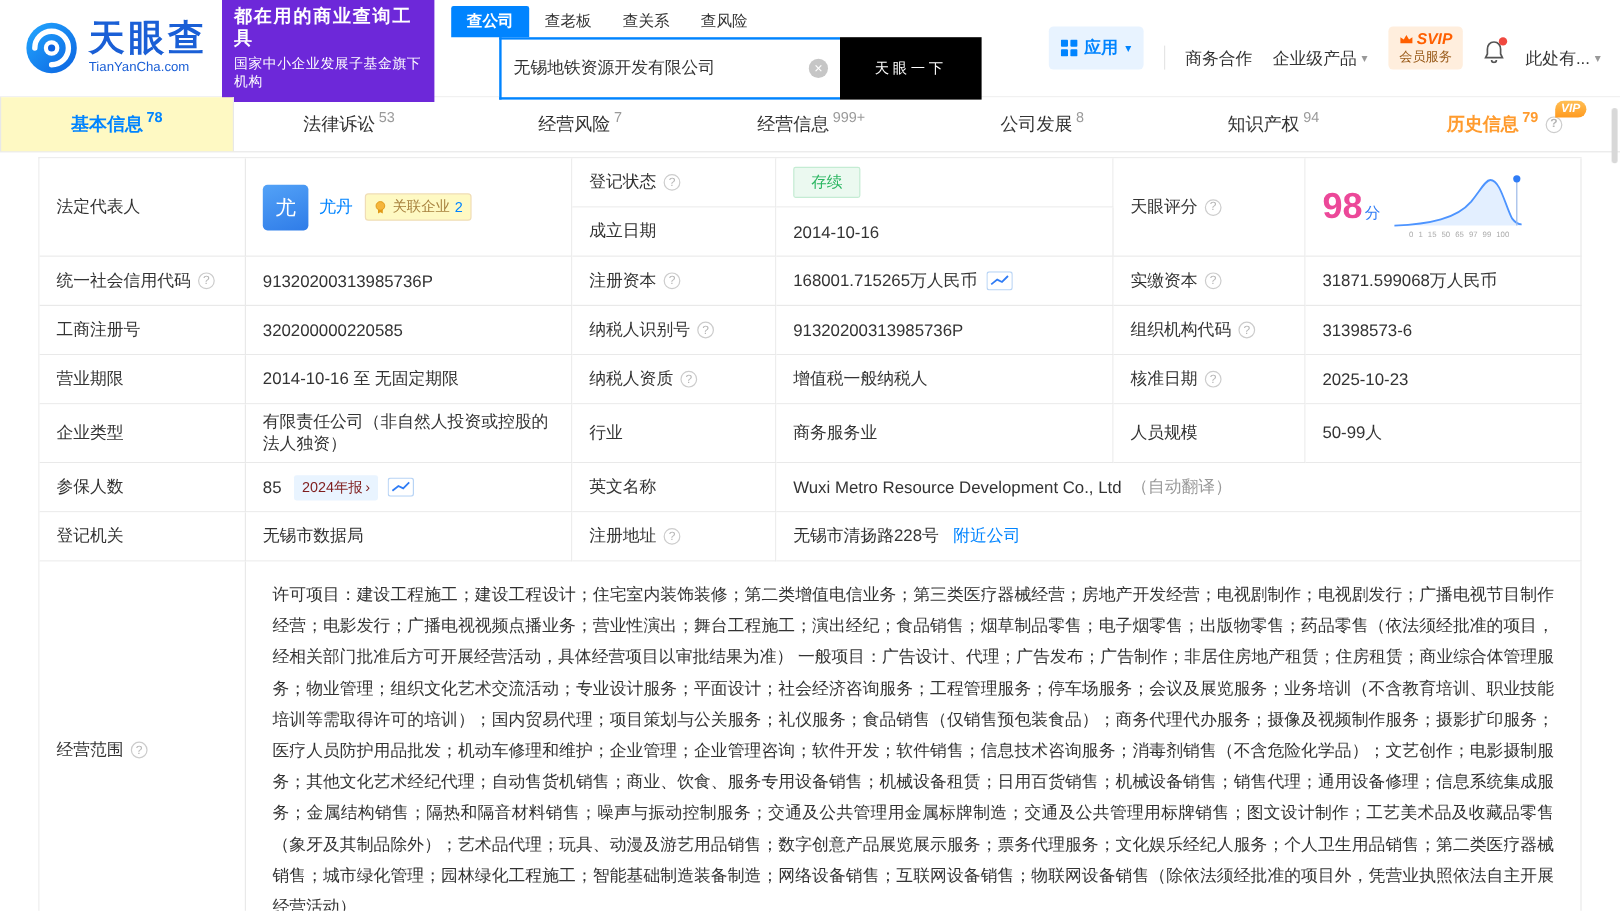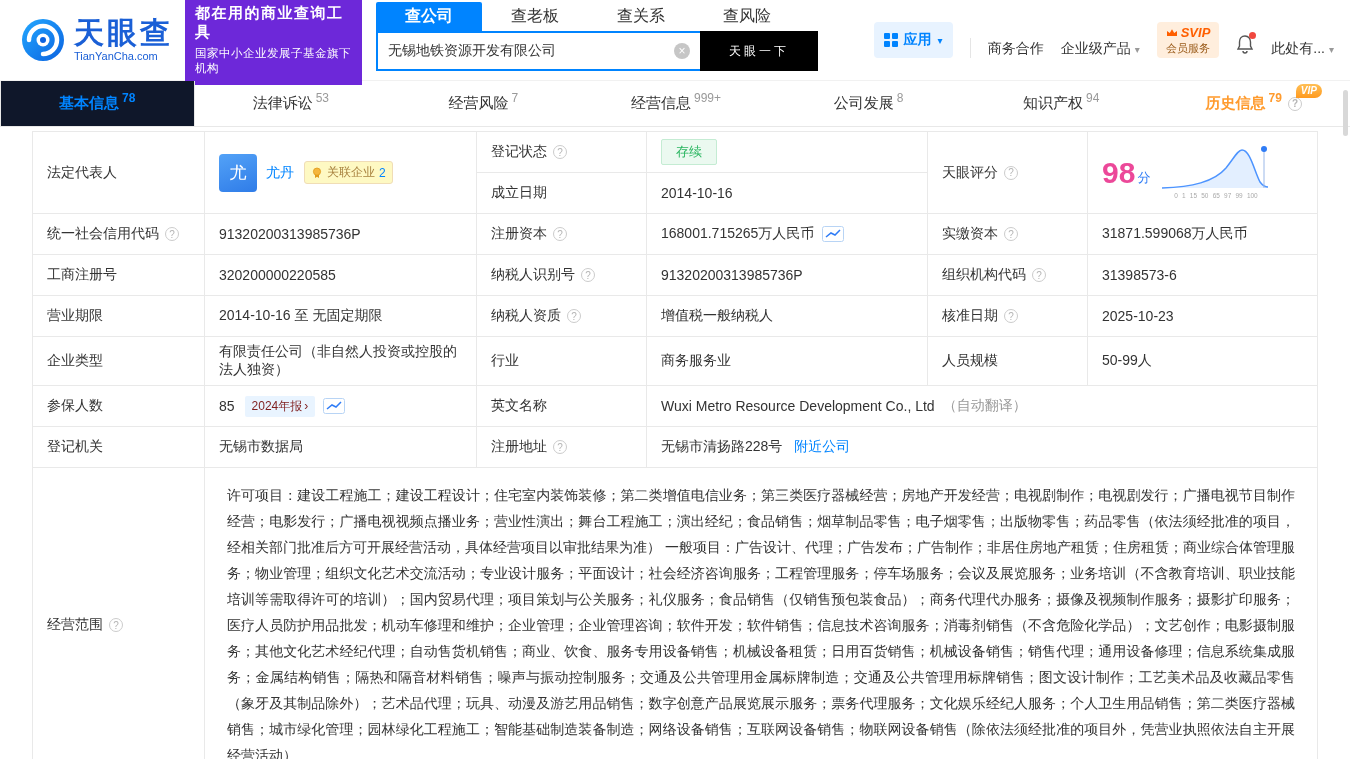--- a/index.html
+++ b/index.html
@@ -10,23 +10,23 @@
   .header { height:80px; display:flex; align-items:center; padding:0 16px 0 20px; background:#fff; }
   .logo { display:flex; align-items:center; gap:8px; cursor:pointer; }
   .logo-text .cn { font-size:30px; font-weight:bold; color:#1a5fd6; letter-spacing:3px; line-height:30px; }
   .logo-text .en { font-size:11px; color:#1a5fd6; margin-top:2px; }
   .banner { background:#6d28d9; color:#fff; margin-left:12px; padding:9px 10px; width:177px; }
   .banner .l1 { font-size:15px; font-weight:bold; letter-spacing:1.5px; }
   .banner .l2 { font-size:11.5px; margin-top:4px; letter-spacing:0.5px; }
 
   .search-wrap { margin-left:14px; align-self:flex-start; margin-top:6px; width:442px; }
   .search-tabs { display:flex; align-items:flex-end; height:25px; }
-  .search-tab { font-size:16px; padding:4px 29px; cursor:pointer; color:#333; }
+  .search-tab { font-size:13px; padding:4px 13px; cursor:pointer; color:#333; }
   .search-tab.active { background:#0084ff; color:#fff; font-weight:bold; border-radius:2px 2px 0 0; }
-  .search-row { display:flex; height:40px; }
+  .search-row { display:flex; height:52px;margin-left:40px; }
   .search-input { flex:1; border:2px solid #0084ff; border-right:none; display:flex; align-items:center; padding:0 10px; font-size:14px; background:#fff; cursor:text; }
   .search-text { flex:1; }
   .clear-btn { width:16px; height:16px; border-radius:50%; background:#c6c6c6; color:#fff; font-size:12px; line-height:16px; text-align:center; cursor:pointer; }
   .search-btn { width:118px; background:#000000; color:#fff; border:none; font-size:12px; letter-spacing:3px; cursor:pointer; font-family:inherit; }
 
   .header-right { margin-left:auto; display:flex; align-items:flex-end; gap:17px; }
   .apps-btn { background:#e8f3ff; color:#0084ff; font-size:14px; font-weight:bold; padding:9px 10px; border-radius:4px; display:flex; align-items:center; gap:6px; cursor:pointer; }
   .divider { width:1px; height:20px; background:#e5e5e5; }
   .nav-item { font-size:14px; color:#333; cursor:pointer; display:flex; align-items:center; gap:4px; white-space:nowrap; }
   .caret { font-size:10px; color:#999; }
@@ -34,21 +34,21 @@
   .vip-chip { background:#ffeedd; border-radius:4px; padding:4px 9px; text-align:center; cursor:pointer; line-height:1.1; }
   .vip-l1 { display:flex; align-items:center; gap:3px; justify-content:center; color:#ff5f00; font-weight:bold; font-style:italic; font-size:13px; }
   .vip-l2 { color:#9a5b1a; font-size:11px; margin-top:2px; }
   .bell-wrap { position:relative; cursor:pointer; }
   .bell-dot { position:absolute; top:-2px; right:-2px; width:7px; height:7px; background:#f0483f; border-radius:50%; }
 
   
   .tabbar { display:flex; height:47px; border-top:1px solid #f1f1f1; border-bottom:1px solid #e8e8e8; }
   .tab { flex:1; display:flex; align-items:center; justify-content:center; font-size:15px; color:#333; cursor:pointer; position:relative; }
   .tab .cnt { font-size:12px; color:#999; margin-left:3px; position:relative; top:-6px; }
-  .tab.active { color:#0084ff; font-weight:bold; border-left:1px solid #e8e8e8; border-right:1px solid #e8e8e8; background:#0f172a; }
+  .tab.active { color:#0084ff; font-weight:bold; border-left:1px solid #e8e8e8; border-right:1px solid #e8e8e8; background:#fef9c3; }
   .tab.active .cnt { color:#0084ff; }
   .tab.history { color:#ff9b2e; font-weight:bold; }
   .tab.history .cnt { color:#ff9b2e; }
   .vip-ribbon { position:absolute; top:3px; left:50%; margin-left:42px; background:linear-gradient(#ffbf55,#ff9a1f); color:#fff; font-size:10px; font-style:italic; font-weight:bold; height:14px; line-height:14px; padding:0 5px; border-radius:7px 7px 7px 0; }
   .qm { display:inline-flex; width:14px; height:14px; border:1px solid #ccc; border-radius:50%; color:#b5b5b5; font-size:10px; align-items:center; justify-content:center; margin-left:6px; cursor:pointer; flex:none; }
 
   
   .table-wrap { margin:4px 32px 0 32px; border-left:1px solid #e9e9e9; border-top:1px solid #e9e9e9; }
   .grid { display:grid; grid-template-columns:172px 272px 170px 281px 160px 1fr; }
   .cell { border-right:1px solid #e9e9e9; border-bottom:1px solid #e9e9e9; padding:6px 14px; display:flex; align-items:center; font-size:14px; min-height:41px; background:#fff; }

